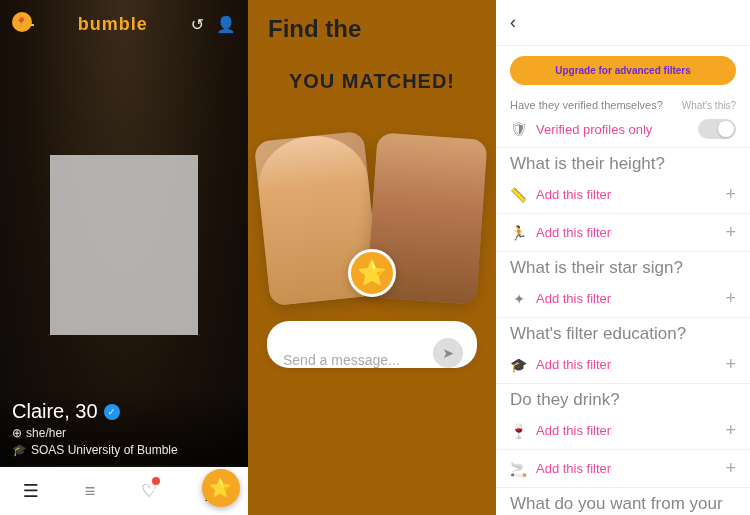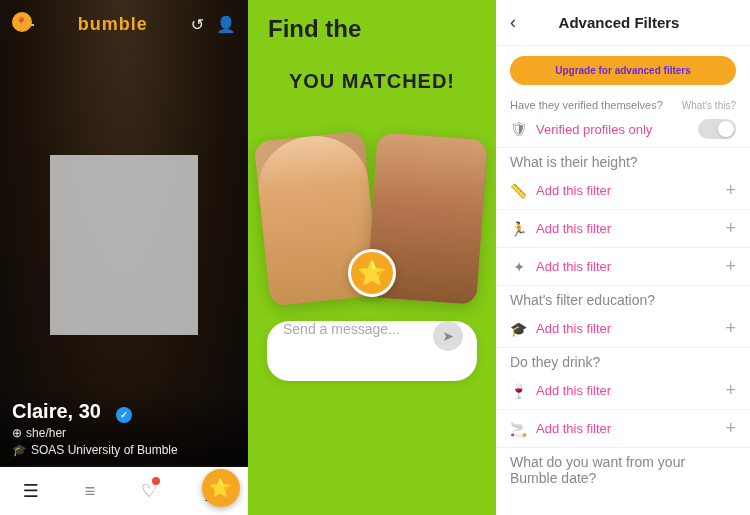--- a/index.html
+++ b/index.html
@@ -86,24 +86,24 @@
       position: absolute;
       bottom: 50px;
       left: 0; right: 0;
       padding: 12px 12px 8px;
       background: linear-gradient(transparent, rgba(0,0,0,0.7));
       color: white;
       z-index: 10;
     }
     .profile-name {
       font-size: 20px;
-      font-weight: 700;
-      display: flex;
-      align-items: flex-end;
-      gap: 15px;
+      font-weight: 400;
+      display: flex;
+      align-items: center;
+      gap: 6px;
     }
     .verified-badge {
       width: 16px;
       height: 16px;
       background: #2196F3;
       border-radius: 50%;
       display: inline-flex;
       align-items: center;
       justify-content: center;
       font-size: 9px;
@@ -156,21 +156,21 @@
       width: 8px;
       height: 8px;
       background: #e74c3c;
       border-radius: 50%;
     }
 
     
     #panel-match {
       width: 248px;
       height: 515px;
-      background: #84cc16;
+      background: #a16207;
       flex-shrink: 0;
       display: flex;
       flex-direction: column;
       align-items: center;
       padding: 0;
       position: relative;
       overflow: hidden;
     }
     .match-header {
       padding: 16px 20px 4px;
@@ -251,25 +251,25 @@
       justify-content: center;
       font-size: 24px;
       color: white;
       z-index: 5;
       box-shadow: 0 2px 8px rgba(0,0,0,0.2);
       border: 3px solid #fff;
     }
     .match-message-box {
       margin-top: 20px;
       width: 210px;
-      height: 60px;
+      height: 47px;
       background: white;
       border-radius: 22px;
       display: flex;
-      align-items: flex-start;
+      align-items: flex-end;
       padding: 0 14px 0 16px;
       justify-content: space-between;
       box-shadow: 0 2px 8px rgba(0,0,0,0.1);
     }
     .match-message-placeholder {
       font-size: 14px;
       color: #aaa;
     }
     .match-send-btn {
       width: 30px;
@@ -317,21 +317,21 @@
       margin: 10px 14px;
       background: #f5a623;
       border-radius: 20px;
       padding: 9px 12px;
       text-align: center;
       font-size: 10px;
       font-weight: 600;
       color: #6d28d9;
     }
     .filter-section-label {
-      font-size: 14px;
+      font-size: 17px;
       color: #888;
       padding: 6px 14px 2px;
     }
     .filter-row {
       display: flex;
       align-items: center;
       padding: 8px 14px;
       border-bottom: 1px solid #f0f0f0;
       justify-content: space-between;
     }
@@ -459,21 +459,20 @@
 
   <div class="match-message-box">
     <span class="match-message-placeholder">Send a message...</span>
     <div class="match-send-btn">➤</div>
   </div>
 </div>
 
 <div id="panel-filters">
   <div class="filters-header">
     <div class="filters-back">‹</div>
-    <div class="filters-title">Advanced Filters</div>
   </div>
 
   <div class="filters-upgrade-btn">Upgrade for advanced filters</div>
 
   <div class="filter-scroll">
 
     <div class="verified-row-top">
       <span class="verified-row-top-left">Have they verified themselves?</span>
       <span class="verified-row-top-right">What's this?</span>
     </div>
@@ -495,20 +494,21 @@
     </div>
 
     <div class="filter-row">
       <div class="filter-row-left">
         <span class="filter-icon">🏃</span>
         <span class="filter-label">Add this filter</span>
       </div>
       <span class="filter-plus">+</span>
     </div>
 
+    <div class="filter-section-label">What is their star sign?</div>
     <div class="filter-row">
       <div class="filter-row-left">
         <span class="filter-icon">✦</span>
         <span class="filter-label">Add this filter</span>
       </div>
       <span class="filter-plus">+</span>
     </div>
 
     <div class="filter-section-label">What's filter education?</div>
     <div class="filter-row">

